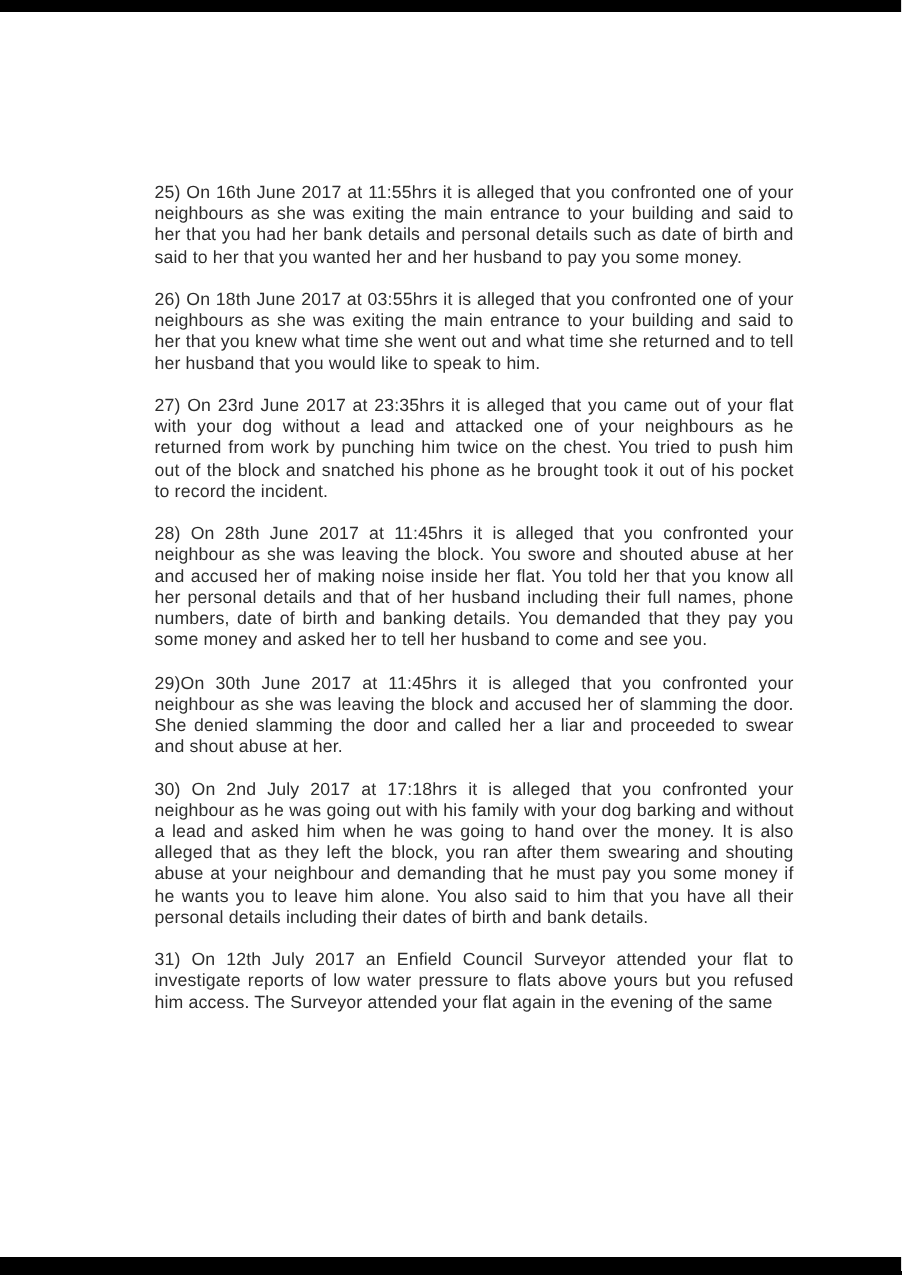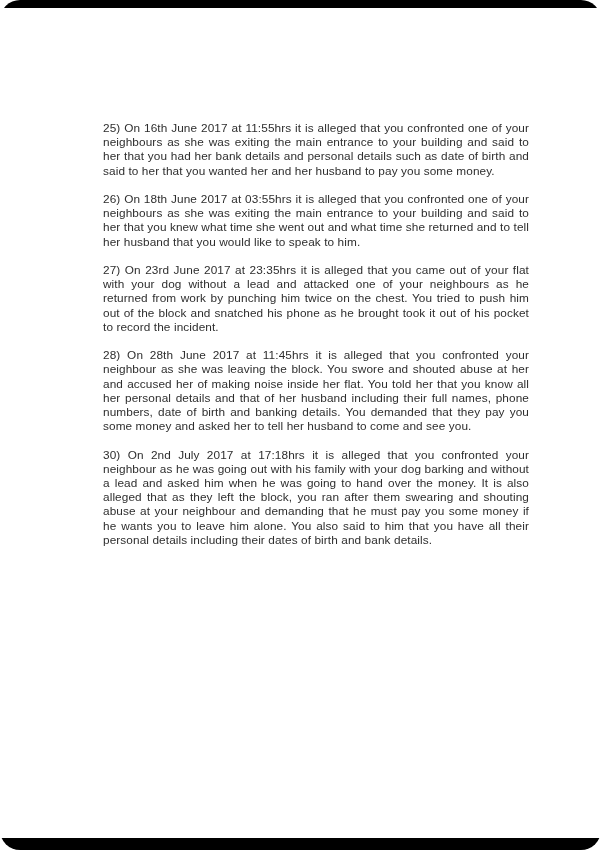--- a/index.html
+++ b/index.html
@@ -8,21 +8,20 @@
     height: 850px;
     background: #ffffff;
     font-family: "Liberation Sans", "DejaVu Sans", sans-serif;
   }
   .page {
     position: relative;
     width: 601px;
     height: 850px;
     background: #ffffff;
     overflow: hidden;
-    border-radius: 20px;
   }
   .scan-edge {
     position: absolute;
     left: 0;
     width: 601px;
     background: #000000;
   }
   .scan-edge.top { top: 0; height: 8px; }
   .scan-edge.bottom { bottom: 0; height: 12px; }
   .content {
@@ -47,17 +46,19 @@
 <body>
 
 <div class="page">
   <div class="scan-edge top"></div>
 
   <div class="content">
     <p>25) On 16th June 2017 at 11:55hrs it is alleged that you confronted one of your neighbours as she was exiting the main entrance to your building and said to her that you had her bank details and personal details such as date of birth and said to her that you wanted her and her husband to pay you some money.</p>
     <p>26) On 18th June 2017 at 03:55hrs it is alleged that you confronted one of your neighbours as she was exiting the main entrance to your building and said to her that you knew what time she went out and what time she returned and to tell her husband that you would like to speak to him.</p>
     <p>27) On 23rd June 2017 at 23:35hrs it is alleged that you came out of your flat with your dog without a lead and attacked one of your neighbours as he returned from work by punching him twice on the chest. You tried to push him out of the block and snatched his phone as he brought took it out of his pocket to record the incident.</p>
     <p>28) On 28th June 2017 at 11:45hrs it is alleged that you confronted your neighbour as she was leaving the block. You swore and shouted abuse at her and accused her of making noise inside her flat. You told her that you know all her personal details and that of her husband including their full names, phone numbers, date of birth and banking details. You demanded that they pay you some money and asked her to tell her husband to come and see you.</p>
+    <p>29)On 30th June 2017 at 11:45hrs it is alleged that you confronted your neighbour as she was leaving the block and accused her of slamming the door. She denied slamming the door and called her a liar and proceeded to swear and shout abuse at her.</p>
     <p>30) On 2nd July 2017 at 17:18hrs it is alleged that you confronted your neighbour as he was going out with his family with your dog barking and without a lead and asked him when he was going to hand over the money. It is also alleged that as they left the block, you ran after them swearing and shouting abuse at your neighbour and demanding that he must pay you some money if he wants you to leave him alone. You also said to him that you have all their personal details including their dates of birth and bank details.</p>
+    <p>31) On 12th July 2017 an Enfield Council Surveyor attended your flat to investigate reports of low water pressure to flats above yours but you refused him access. The Surveyor attended your flat again in the evening of the same</p>
   </div>
 
   <div class="scan-edge bottom"></div>
 </div>
 
 </body></html>

